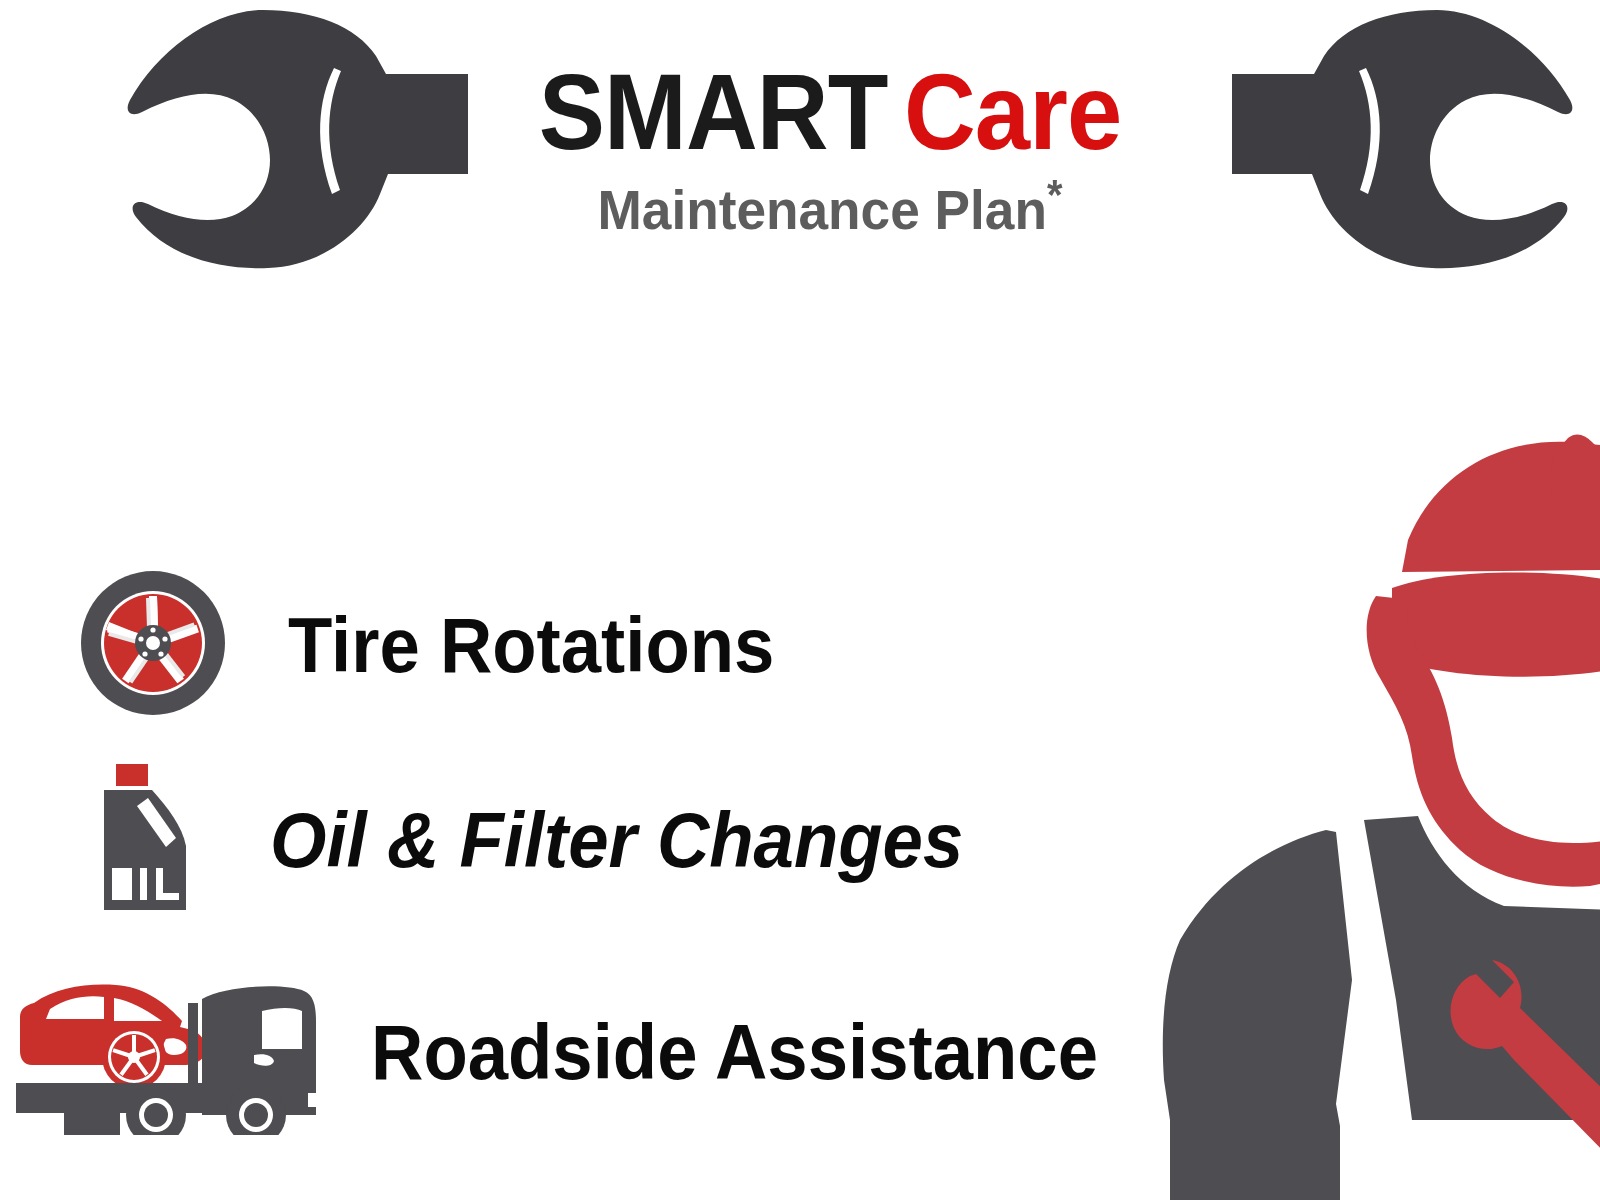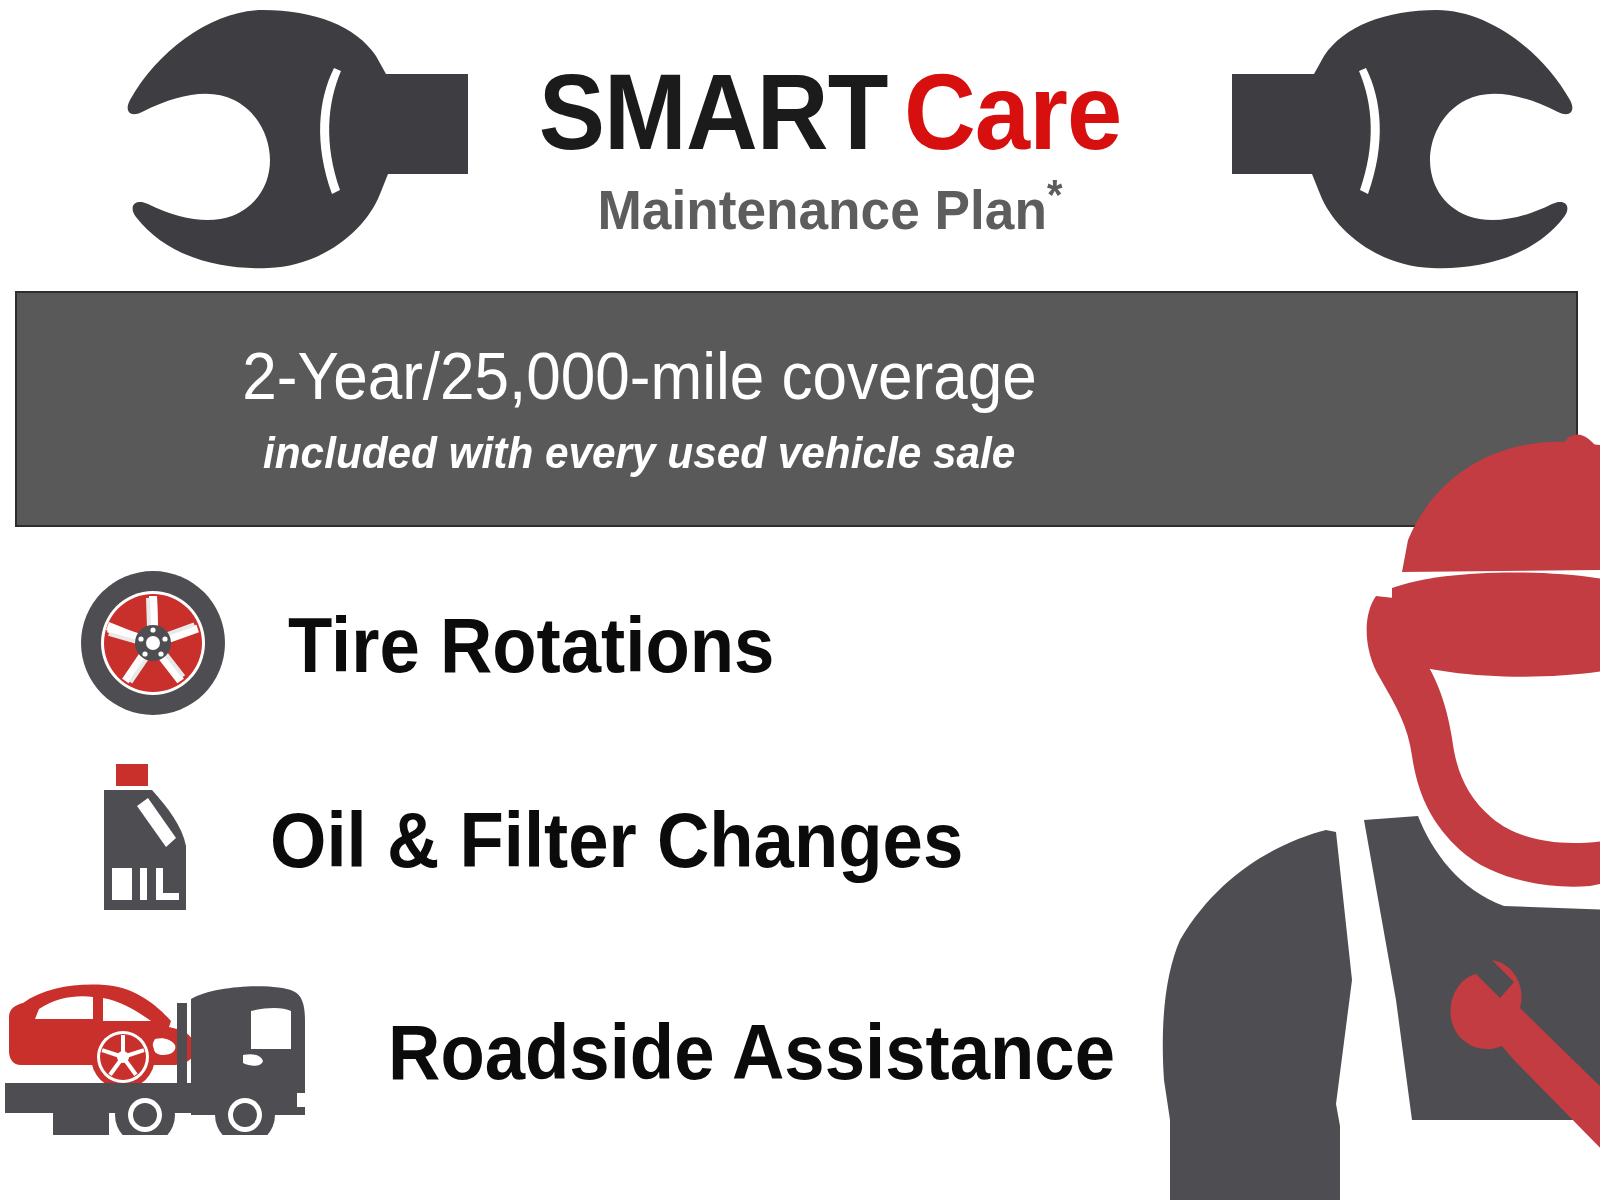--- a/index.html
+++ b/index.html
@@ -118,22 +118,22 @@
   }
   .feature-label {
     color: #0b0b0b;
     font-weight: bold;
     line-height: 1;
     white-space: nowrap;
     transform: scaleX(0.93);
     transform-origin: left center;
   }
   #feature-tire     { left: 78px;  top: 568px; }
-  #feature-oil      { left: 90px;  top: 760px; }
-  #feature-roadside { left: 5px;   top: 965px; gap: 28px; }
+  #feature-oil      { left: 90px;  top: 760px; font-style: italic; }
+  #feature-roadside { left: 16px;   top: 965px; }
 
   #feature-tire .feature-label     { font-size: 78px; margin-left: 60px; }
   #feature-oil .feature-label      { font-size: 78px; margin-left: 70px; }
   #feature-roadside .feature-label { font-size: 78px; margin-left: 35px; }
 
   .icon-box { flex: 0 0 auto; }
 
   
   #mechanic {
     position: absolute;
@@ -170,26 +170,20 @@
     <div id="logo-text">
       <div id="logo-main">
         <span id="logo-smart">SMART</span><span id="logo-care">Care</span>
       </div>
       <div id="logo-sub">
         <span>Maintenance Plan</span><span id="logo-asterisk">*</span>
       </div>
     </div>
   </div>
 
-  <div id="banner">
-    <div id="banner-inner">
-      <div id="banner-line1">2-Year/25,000-mile coverage</div>
-      <div id="banner-line2">included with every used vehicle sale</div>
-    </div>
-  </div>
 
   <div class="feature" id="feature-tire">
     <div class="icon-box">
       <svg width="150" height="150" viewBox="0 0 150 150">
         <circle cx="75" cy="75" r="72" fill="#4d4d52"></circle>
         <circle cx="75" cy="75" r="52" fill="#ffffff"></circle>
         <circle cx="75" cy="75" r="49" fill="#c9302c"></circle>
         <g fill="#ffffff">
 
           <g>

